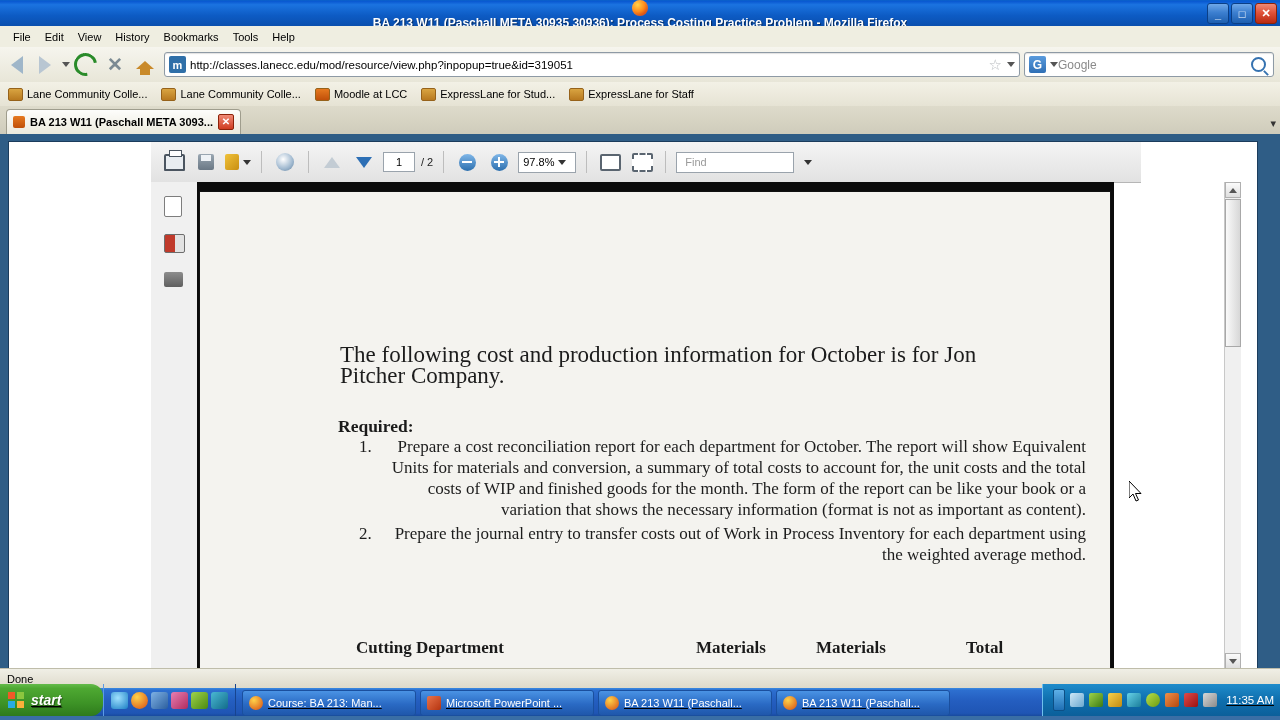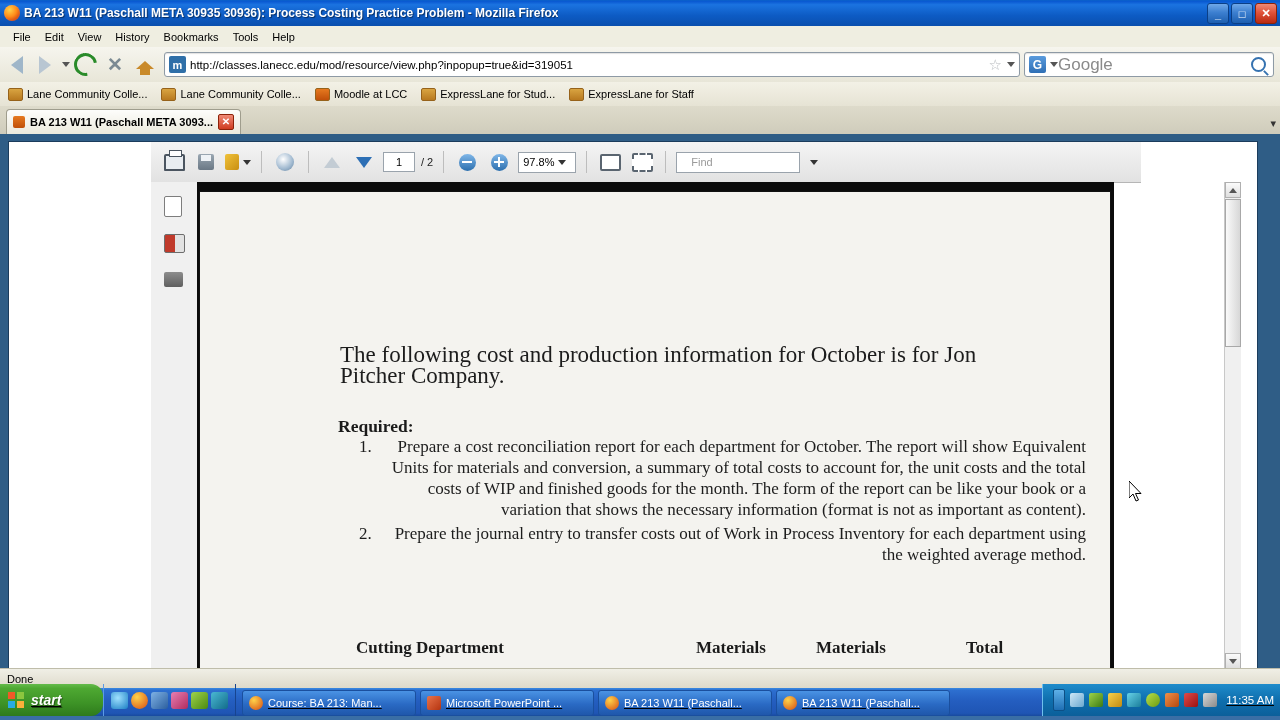--- a/index.html
+++ b/index.html
@@ -14,20 +14,21 @@
     width: 1280px; height: 720px;
     background: #3a6ea5;
   }
 
   
   .titlebar {
     position: absolute; top: 0; left: 0; width: 1280px; height: 26px;
     background: linear-gradient(to bottom, #0a60c8 0%, #0a5ad2 6%, #1b73e0 18%, #0d5bc4 60%, #0a4fae 100%);
     display: flex; align-items: center;
     border-bottom: 1px solid #08356f;
+    flex-direction: column;
   }
   .titlebar .ffico {
     width: 16px; height: 16px; margin: 0 4px 0 4px;
     border-radius: 50%;
     background: radial-gradient(circle at 35% 30%, #ffd24a 0%, #ff8c1a 45%, #d64b12 75%, #8a2a08 100%);
     box-shadow: inset 0 0 2px #fff3;
     flex: none;
   }
   .titlebar .ttext {
     color: #ffffff; font-size: 12px; font-weight: bold;
@@ -99,21 +100,21 @@
   .searchbar {
     width: 240px; height: 23px; background: #fff; border: 1px solid #8e9aa5; border-radius: 3px;
     display: flex; align-items: center; padding: 0 4px; margin-right: 6px;
     box-shadow: inset 0 1px 1px rgba(0,0,0,.12);
   }
   .gbox {
     width: 17px; height: 17px; background: linear-gradient(to bottom,#5a9bdd,#2f6fb5); color:#fff;
     font-size: 12px; font-weight: bold; display:flex;align-items:center;justify-content:center;
     border-radius: 2px; margin-right: 2px; flex:none;
   }
-  .searchtext { font-size: 17px; color: #8a8a8a; flex: 1; }
+  .searchtext { font-size: 12px; color: #8a8a8a; flex: 1; }
   .magnifier { width: 11px; height: 11px; border: 2px solid #3572b0; border-radius: 50%; position: relative; margin-right: 3px;}
   .magnifier::after { content:''; position:absolute; right:-5px; bottom:-4px; width:6px;height:2px;background:#3572b0;transform:rotate(45deg);}
 
   
   .bkbar {
     position: absolute; top: 82px; left: 0; width: 1280px; height: 24px;
     background: linear-gradient(to bottom,#f3f1e6,#e6e3d4);
     border-bottom: 1px solid #cbc9b7;
     display: flex; align-items: center; padding-left: 8px; gap: 14px;
   }
@@ -192,21 +193,21 @@
   .zoomin::before { content:''; position: absolute; left: 7.5px; top: 3.5px; width: 2px; height: 10px; background: #fff;}
   .zoombox {
     width: 52px; height: 19px; border: 1px solid #9aa3ac; background: #fff;
     font-size: 11px; color: #000; display: flex; align-items: center; padding-left: 4px;
   }
   .caret { width:0;height:0;border-left:4px solid transparent;border-right:4px solid transparent;border-top:5px solid #333; margin-left:4px;}
   .icon-width { width: 17px; height: 13px; border: 2px solid #5a6570; border-radius: 2px; background:#fff;}
   .icon-fit { width: 17px; height: 15px; border: 2px dashed #5a6570; border-radius: 2px; background:#fff;}
   .findbox {
     width: 108px; height: 19px; border: 1px solid #9aa3ac; background: #fff;
-    font-size: 11px; color: #9a9a9a; display:flex; align-items:center; padding-left: 14px;
+    font-size: 11px; color: #9a9a9a; display:flex; align-items:center; padding-left: 8px;
   }
 
   
   .pdfside {
     position: absolute; left: 142px; top: 40px; width: 46px; height: 487px;
     background: #f0f0f0; border-right: 1px solid #c2c2c2;
     display: flex; flex-direction: column; align-items: center; padding-top: 14px; gap: 18px;
   }
   .sideico { width: 20px; height: 20px; }
   .ico-pages { width: 16px; height: 19px; background: #fff; border: 1.5px solid #7d7d7d; border-radius: 2px;}

